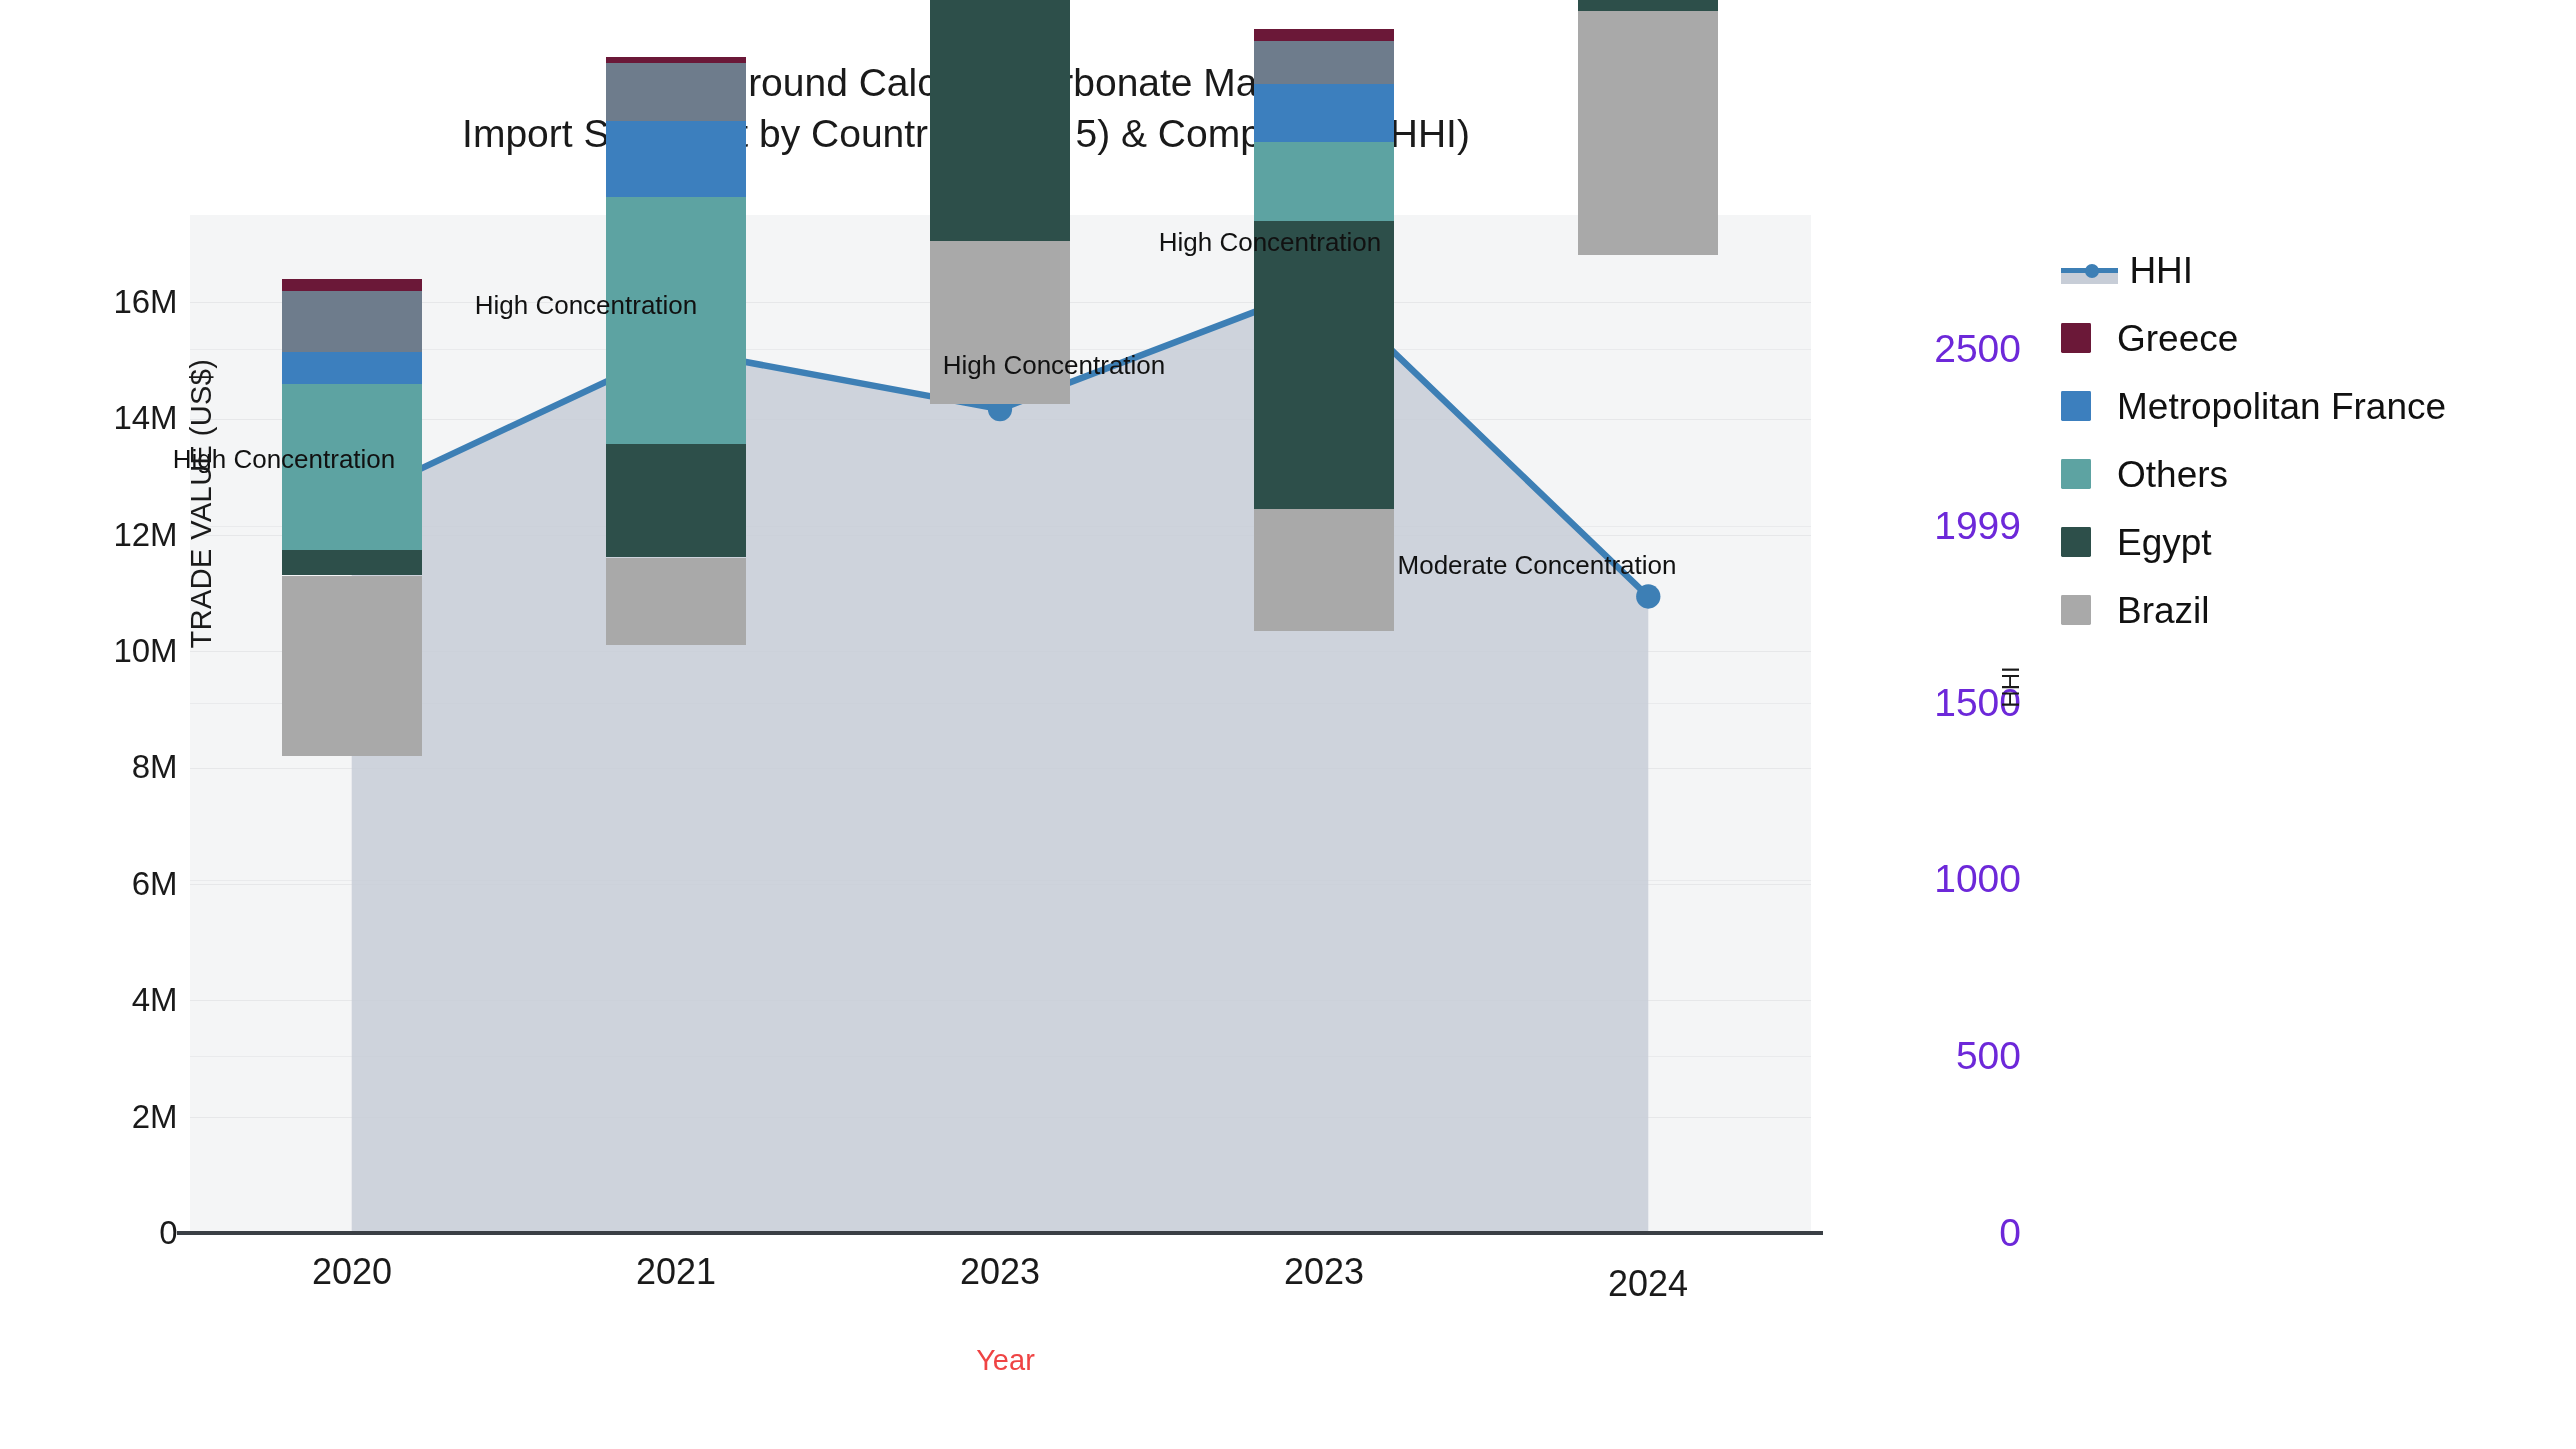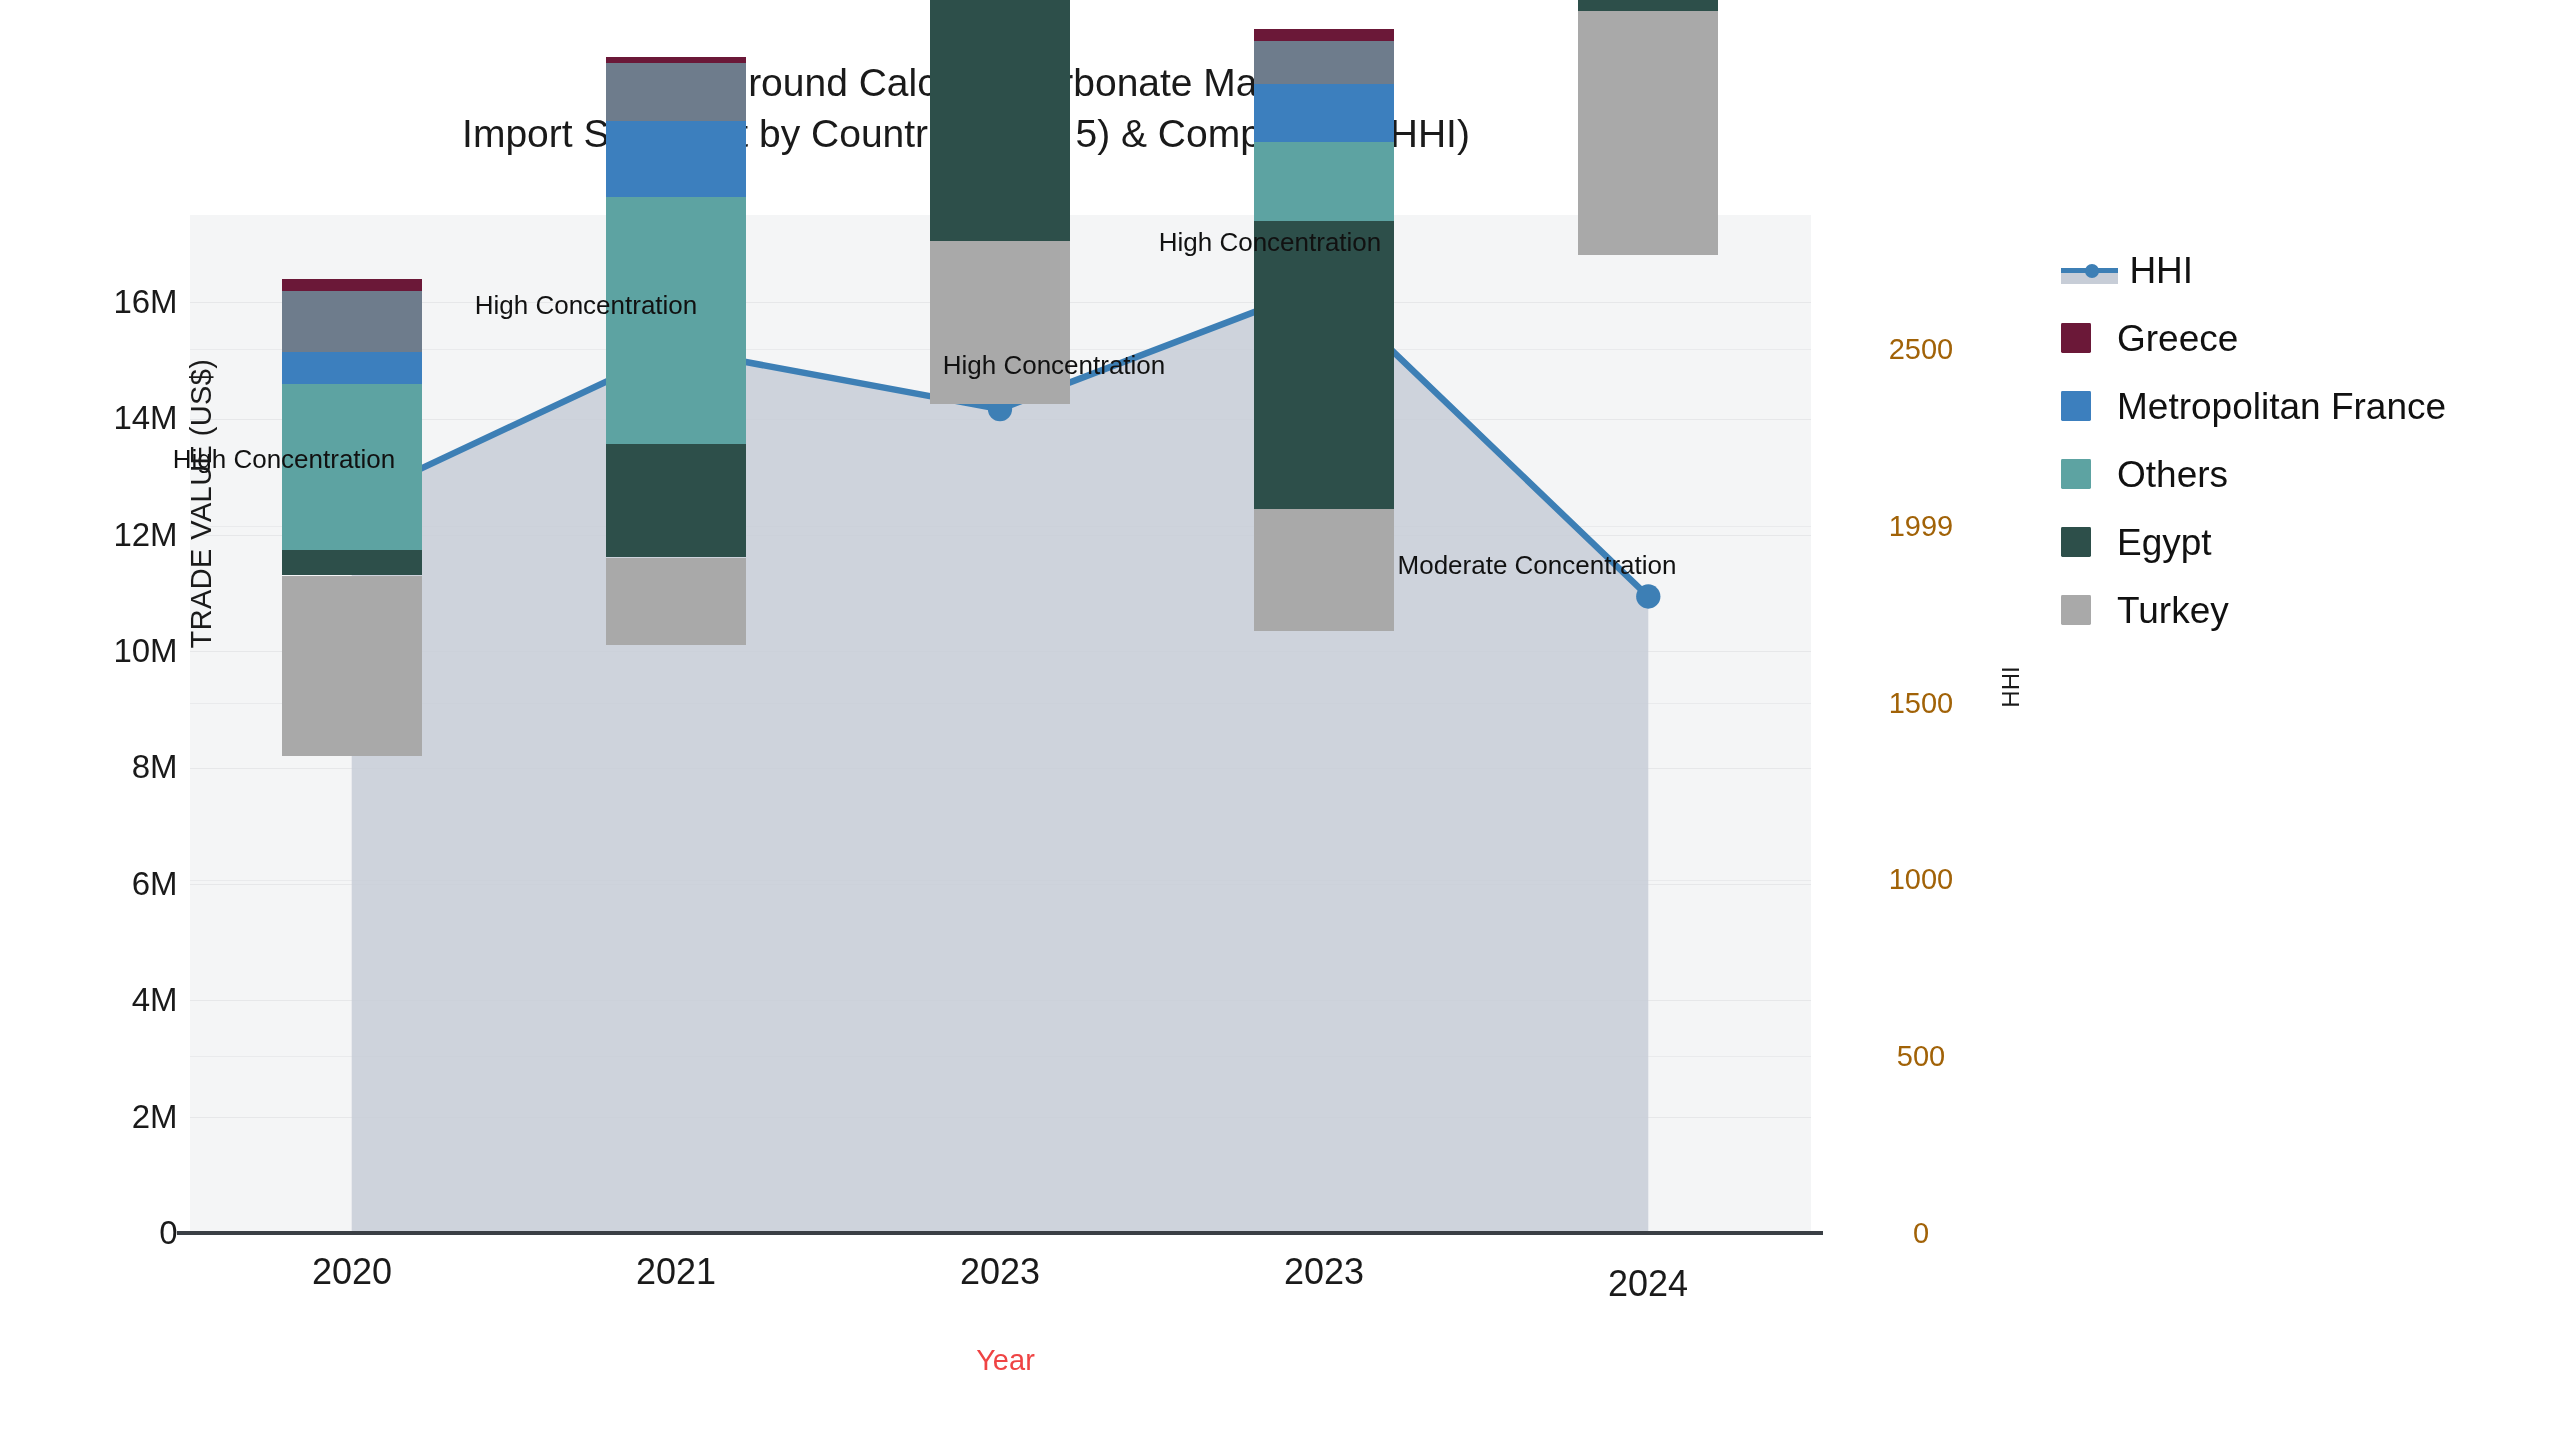--- a/index.html
+++ b/index.html
@@ -38,22 +38,22 @@
   }
   .ytick{
     position:absolute;right:1.4px;width:179px;text-align:right;
     font-size:33px;color:#1a1a1a;transform:translateY(-50%);
   }
   .ytick-left-wrap{position:absolute;left:0;top:0;width:179px;height:1449px;}
 
   
   .ytick-right-wrap{position:absolute;left:1821px;top:0;width:215px;height:1449px;}
   .ytick-r{
-    position:absolute;left:0;width:200px;text-align:center;
-    font-size:29px;color:#a16207;transform:translateY(-50%);
+    position:absolute;left:0;width:200px;text-align:right;
+    font-size:39px;color:#6d28d9;transform:translateY(-50%);
   }
   .ylabel-right{
     position:absolute;left:1925px;top:673px;width:172px;
     transform:rotate(-90deg);transform-origin:center center;
     text-align:center;font-size:24px;color:#1a1a1a;
   }
 
   
   .xtick{
     position:absolute;top:1251px;width:215px;text-align:center;
@@ -235,18 +235,18 @@
       <div class="legend-row">
         <span class="legend-swatch" style="background: rgb(93, 163, 162);"></span>
         <span class="legend-label">Others</span>
       </div>
       <div class="legend-row">
         <span class="legend-swatch" style="background: rgb(45, 79, 74);"></span>
         <span class="legend-label">Egypt</span>
       </div>
       <div class="legend-row">
         <span class="legend-swatch" style="background: rgb(169, 169, 169);"></span>
-        <span class="legend-label">Turkey</span>
+        <span class="legend-label">Brazil</span>
       </div>
     </div>
 
 </div>
 
 
 </body></html>

